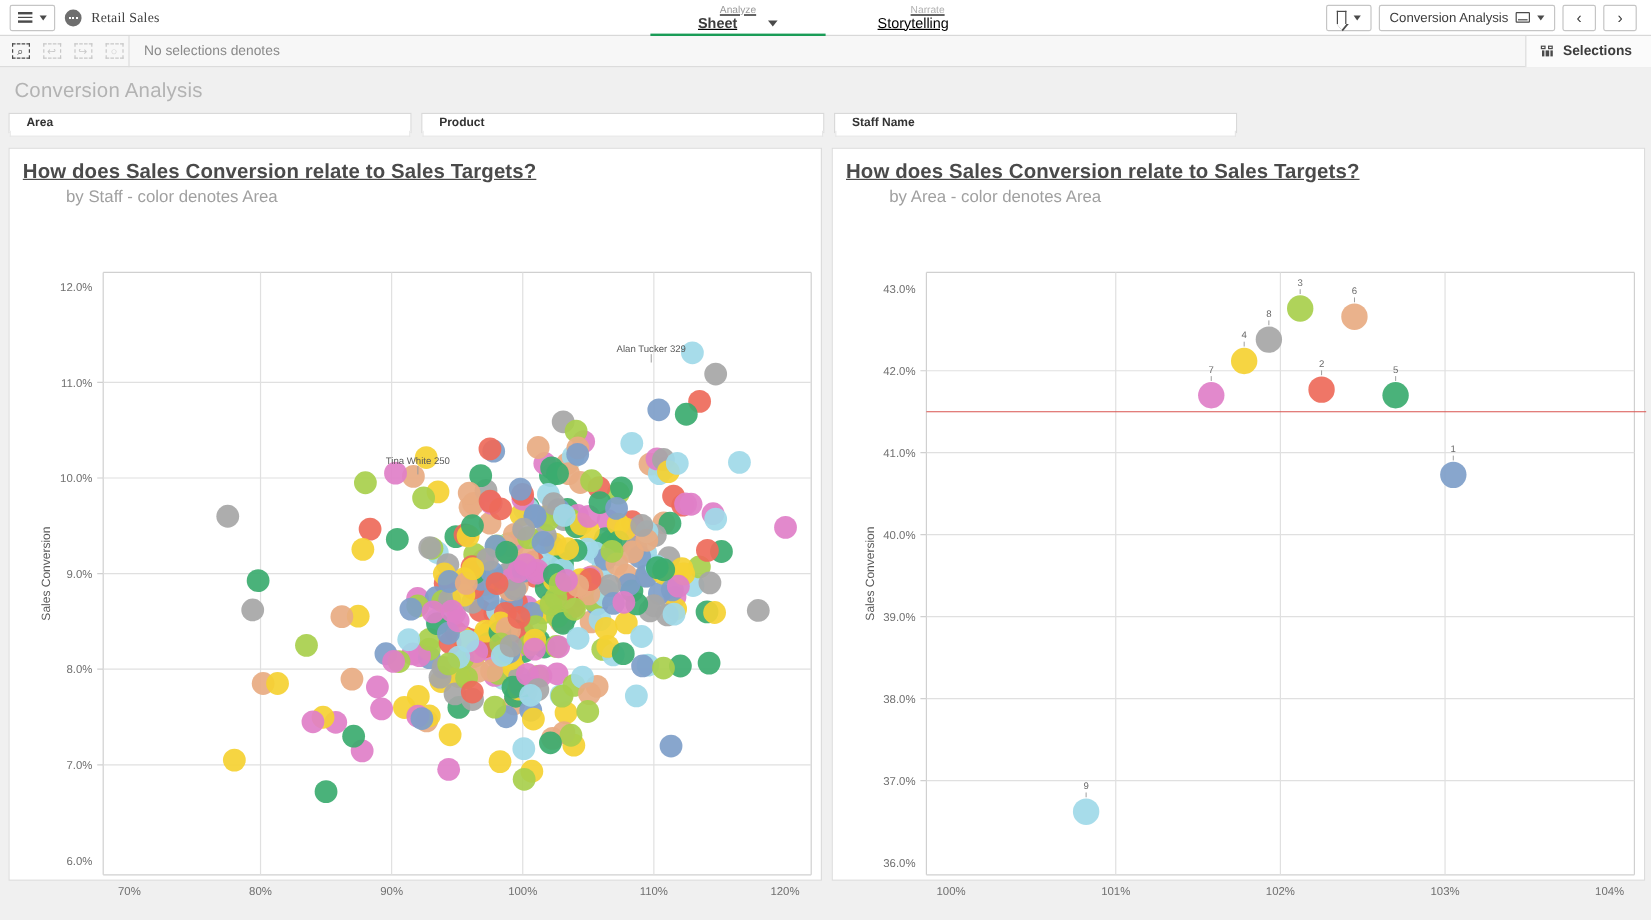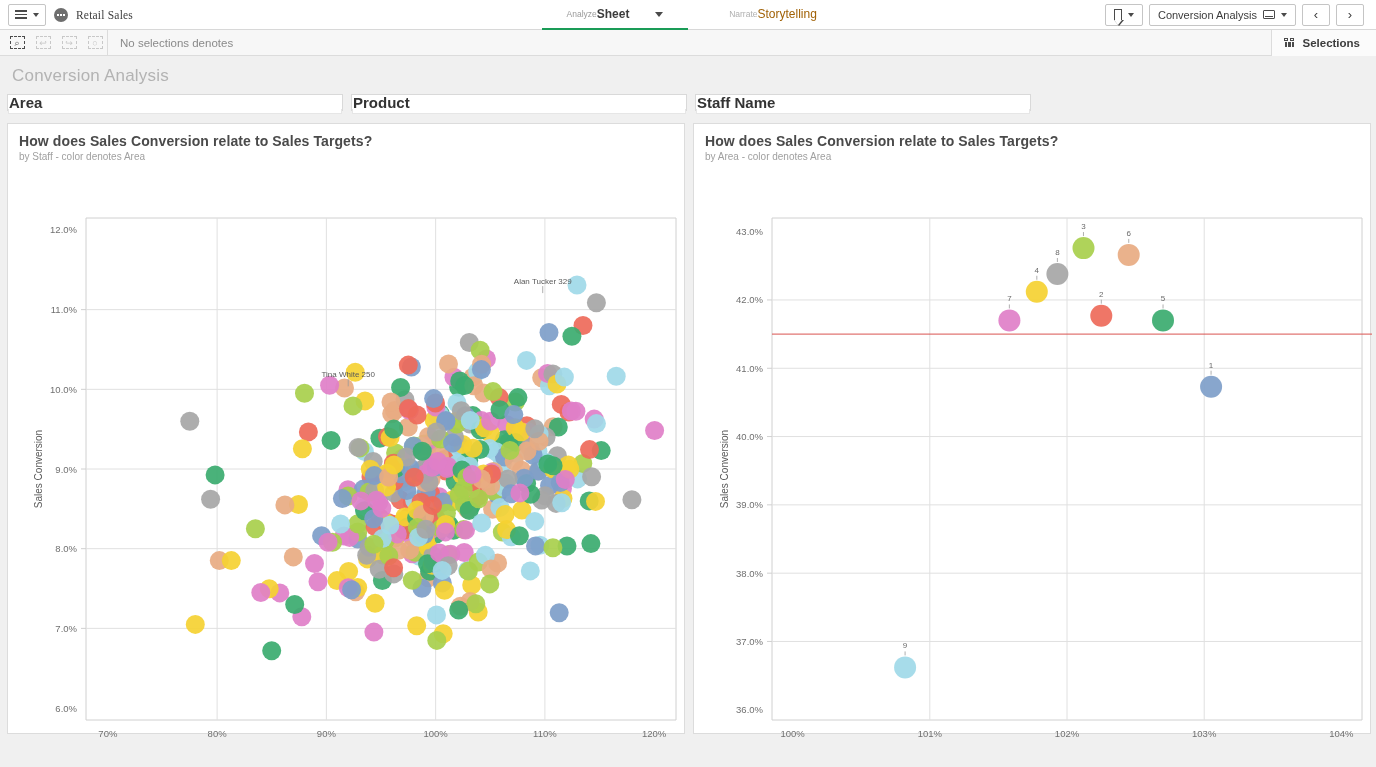--- a/index.html
+++ b/index.html
@@ -43,34 +43,34 @@
       radial-gradient(circle 1px at 4px 1px, #fff 100%, transparent 0),
       radial-gradient(circle 1px at 7px 1px, #fff 100%, transparent 0);
   }
   .app-name { font-size: 11.5px; color: #404040; letter-spacing: .2px; font-family: Liberation Serif, serif; }
 
   .tb-center {
     position: absolute; left: 50%; transform: translateX(-50%);
     display: flex; align-items: stretch; height: 30px;
   }
   .mode-tab {
-    display: flex; flex-direction: row; align-items: center;
+    display: flex; flex-direction: column; align-items: center;
     justify-content: center; padding: 0 16px; cursor: pointer;
-    position: relative; min-width: 146px;
+    position: relative; min-width: 146px; text-decoration: underline;
   }
   .mode-tab .mt-top { font-size: 8.5px; color: #9a9a9a; line-height: 9px; }
   .mode-tab .mt-main {
     font-size: 12px; color: #3c3c3c; font-weight: bold;
     line-height: 13px; display: flex; align-items: center; gap: 26px; text-align: center;
   }
   .mode-tab.active::after {
     content: ""; position: absolute; left: 0; right: 0; bottom: 0;
     height: 2px; background: #1a9c57;
   }
-  .mode-tab.inactive .mt-main { color: #a16207; font-weight: normal; }
+  .mode-tab.inactive .mt-main { color: #000000; font-weight: normal; }
   .mode-tab.inactive .mt-top { color: #b0b0b0; margin-left: 24px; }
   .chev {
     width: 0; height: 0; border-left: 4px solid transparent;
     border-right: 4px solid transparent; border-top: 5px solid #4a4a4a;
   }
 
   .tb-right {
     margin-left: auto; display: flex; align-items: center;
     gap: 0; padding-right: 12px;
   }
@@ -154,44 +154,44 @@
     color: #b3b3b3; font-weight: normal; letter-spacing: .2px;
   }
 
   
   .filter-row {
     display: flex; gap: 8px; padding: 0 7px;
   }
   .filter-box {
     background: #fff; border: 1px solid #d9d9d9;
     height: 17px; display: flex; align-items: center;
-    padding-left: 1px; font-size: 15px; font-weight: bold;
+    padding-left: 14px; font-size: 10px; font-weight: bold;
     color: #333; cursor: pointer; position: relative;
   }
   .filter-box::after {
     content: ""; position: absolute; left: 0; right: 0; bottom: -4px;
     height: 4px; background: #fff; border: 1px solid #e6e6e6; border-top: none;
   }
   .fb1 { width: 336px; } .fb2 { width: 336px; }
   .fb3 { width: 336px; } .fb4 { width: 336px; }
 
   
   .charts {
     display: flex; gap: 8px; padding: 12px 7px 0 7px;
   }
   .panel {
     background: #fff; border: 1px solid #dcdcdc;
     width: 678px; height: 611px; position: relative;
   }
   .panel-title {
-    font-size: 14px; font-weight: bold; color: #4a4a4a;
-    padding: 9px 6px 0 11px; letter-spacing: .1px;
+    font-size: 17px; font-weight: bold; color: #4a4a4a;
+    padding: 9px 6px 0 11px; letter-spacing: .1px; text-decoration: underline;
   }
   .panel-sub {
-    font-size: 10px; color: #a0a0a0; padding: 2px 0 0 11px;
+    font-size: 14px; color: #a0a0a0; padding: 2px 0 0 11px; margin-left: 36px;
   }
   .plot-wrap { position: relative; width: 678px; height: 575px; }
   svg.plot { display: block; }
 
   .axis-label { font-size: 9.5px; fill: #707070; }
   .axis-title { font-size: 10px; fill: #595959; }
   .gridline { stroke: #e0e0e0; stroke-width: 1; }
   .axisline { stroke: #d0d0d0; stroke-width: 1; }
   .pt-label { font-size: 8px; fill: #5a5a5a; }
   .bub-label { font-size: 8px; fill: #6a6a6a; text-anchor: middle; }

